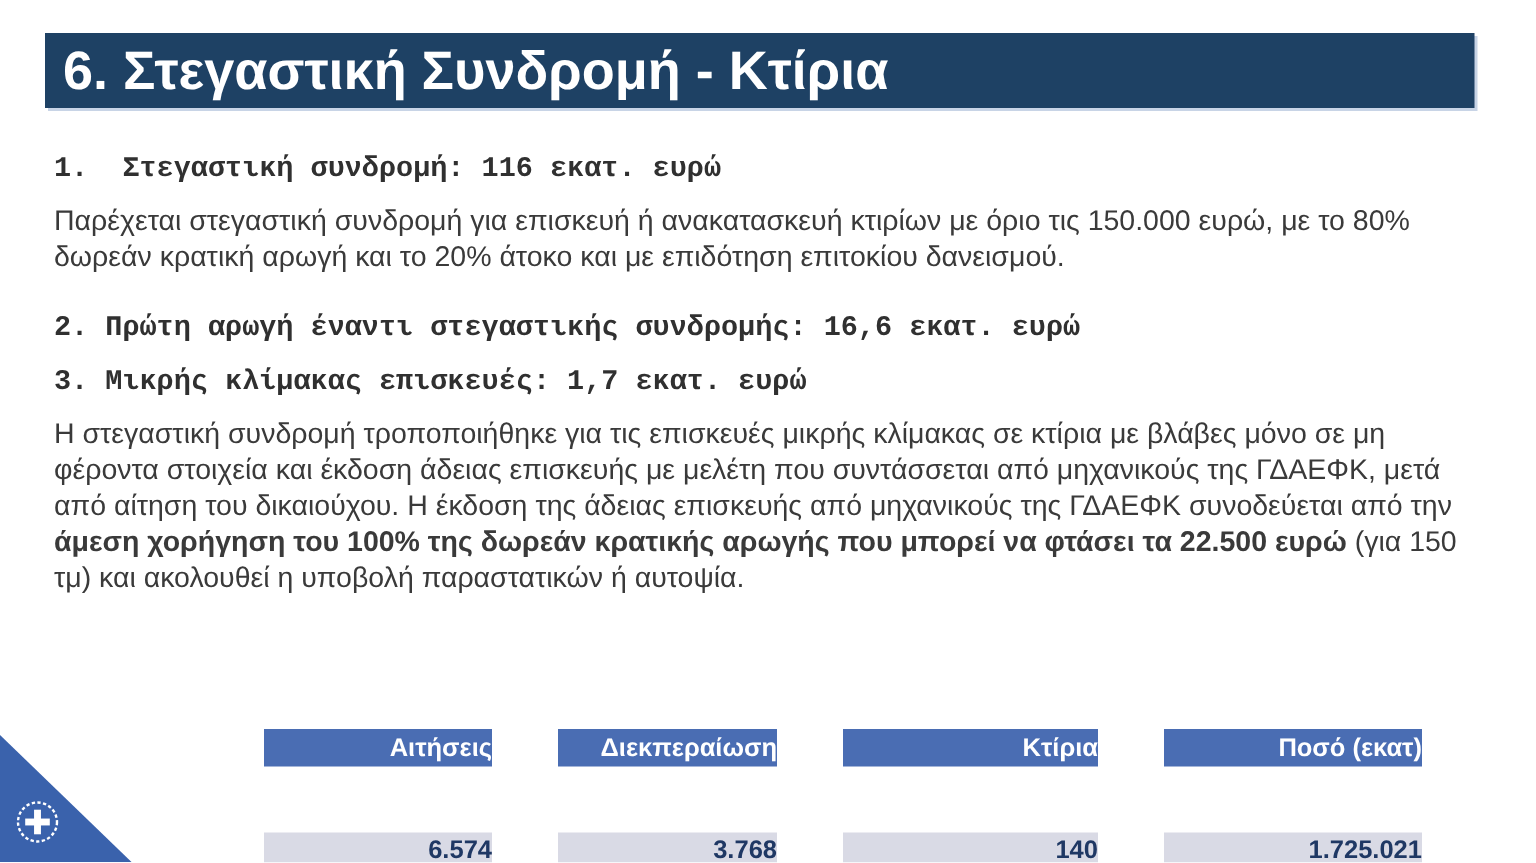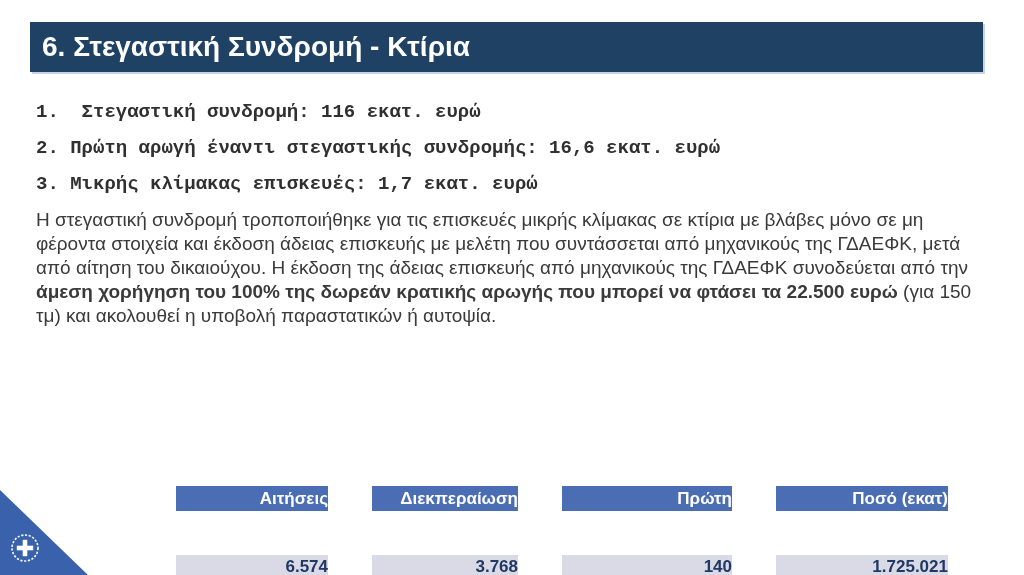--- a/index.html
+++ b/index.html
@@ -25,21 +25,21 @@
     background: var(--title-bar, #1e4164);
     display: flex;
     align-items: center;
     padding-left: 12px;
     box-sizing: border-box;
     box-shadow: 2px 2px 0 #c8d4e6;
   }
   .title-bar h1 {
     margin: 0;
     color: #ffffff;
-    font-size: 28px;
+    font-size: 36px;
     font-weight: 700;
     line-height: 1;
     letter-spacing: 0;
   }
   
   .content {
     position: absolute;
     left: 36px;
     top: 100px;
     width: 952px;
@@ -112,37 +112,38 @@
 <div class="slide">
 
   <header class="title-bar">
     <h1>6. Στεγαστική Συνδρομή - Κτίρια</h1>
   </header>
 
   <main class="content">
 
     <section>
       <h2 class="sec-heading">1.  Στεγαστική συνδρομή: 116 εκατ. ευρώ</h2>
+      <p class="sec-para">Παρέχεται στεγαστική συνδρομή για επισκευή ή ανακατασκευή κτιρίων με όριο τις 150.000 ευρώ, με το 80% δωρεάν κρατική αρωγή και το 20% άτοκο και με επιδότηση επιτοκίου δανεισμού.</p>
     </section>
 
     <section>
       <h2 class="sec-heading">2. Πρώτη αρωγή έναντι στεγαστικής συνδρομής: 16,6 εκατ. ευρώ</h2>
     </section>
 
     <section>
       <h2 class="sec-heading">3. Μικρής κλίμακας επισκευές: 1,7 εκατ. ευρώ</h2>
       <p class="sec-para"><span>Η στεγαστική συνδρομή τροποποιήθηκε για τις επισκευές μικρής κλίμακας σε κτίρια με βλάβες μόνο σε μη φέροντα στοιχεία και έκδοση άδειας επισκευής με μελέτη που συντάσσεται από μηχανικούς της ΓΔΑΕΦΚ, μετά από αίτηση του δικαιούχου. Η έκδοση της άδειας επισκευής από μηχανικούς της ΓΔΑΕΦΚ συνοδεύεται από την </span><strong>άμεση χορήγηση του 100% της δωρεάν κρατικής αρωγής που μπορεί να φτάσει τα 22.500 ευρώ</strong><span> (για 150 τμ) και ακολουθεί η υποβολή παραστατικών ή αυτοψία.</span></p>
     </section>
 
   </main>
 
   <div class="stats-table">
     <div class="th">Αιτήσεις</div>
     <div class="th">Διεκπεραίωση</div>
-    <div class="th">Πρώτη</div>
+    <div class="th">Κτίρια</div>
     <div class="th">Ποσό (εκατ)</div>
     <div class="td">6.574</div>
     <div class="td">3.768</div>
     <div class="td">140</div>
     <div class="td">1.725.021</div>
   </div>
 
   <div class="corner-triangle"></div>
 
   <svg class="emblem" viewBox="0 0 30 30" xmlns="http://www.w3.org/2000/svg" aria-hidden="true">

